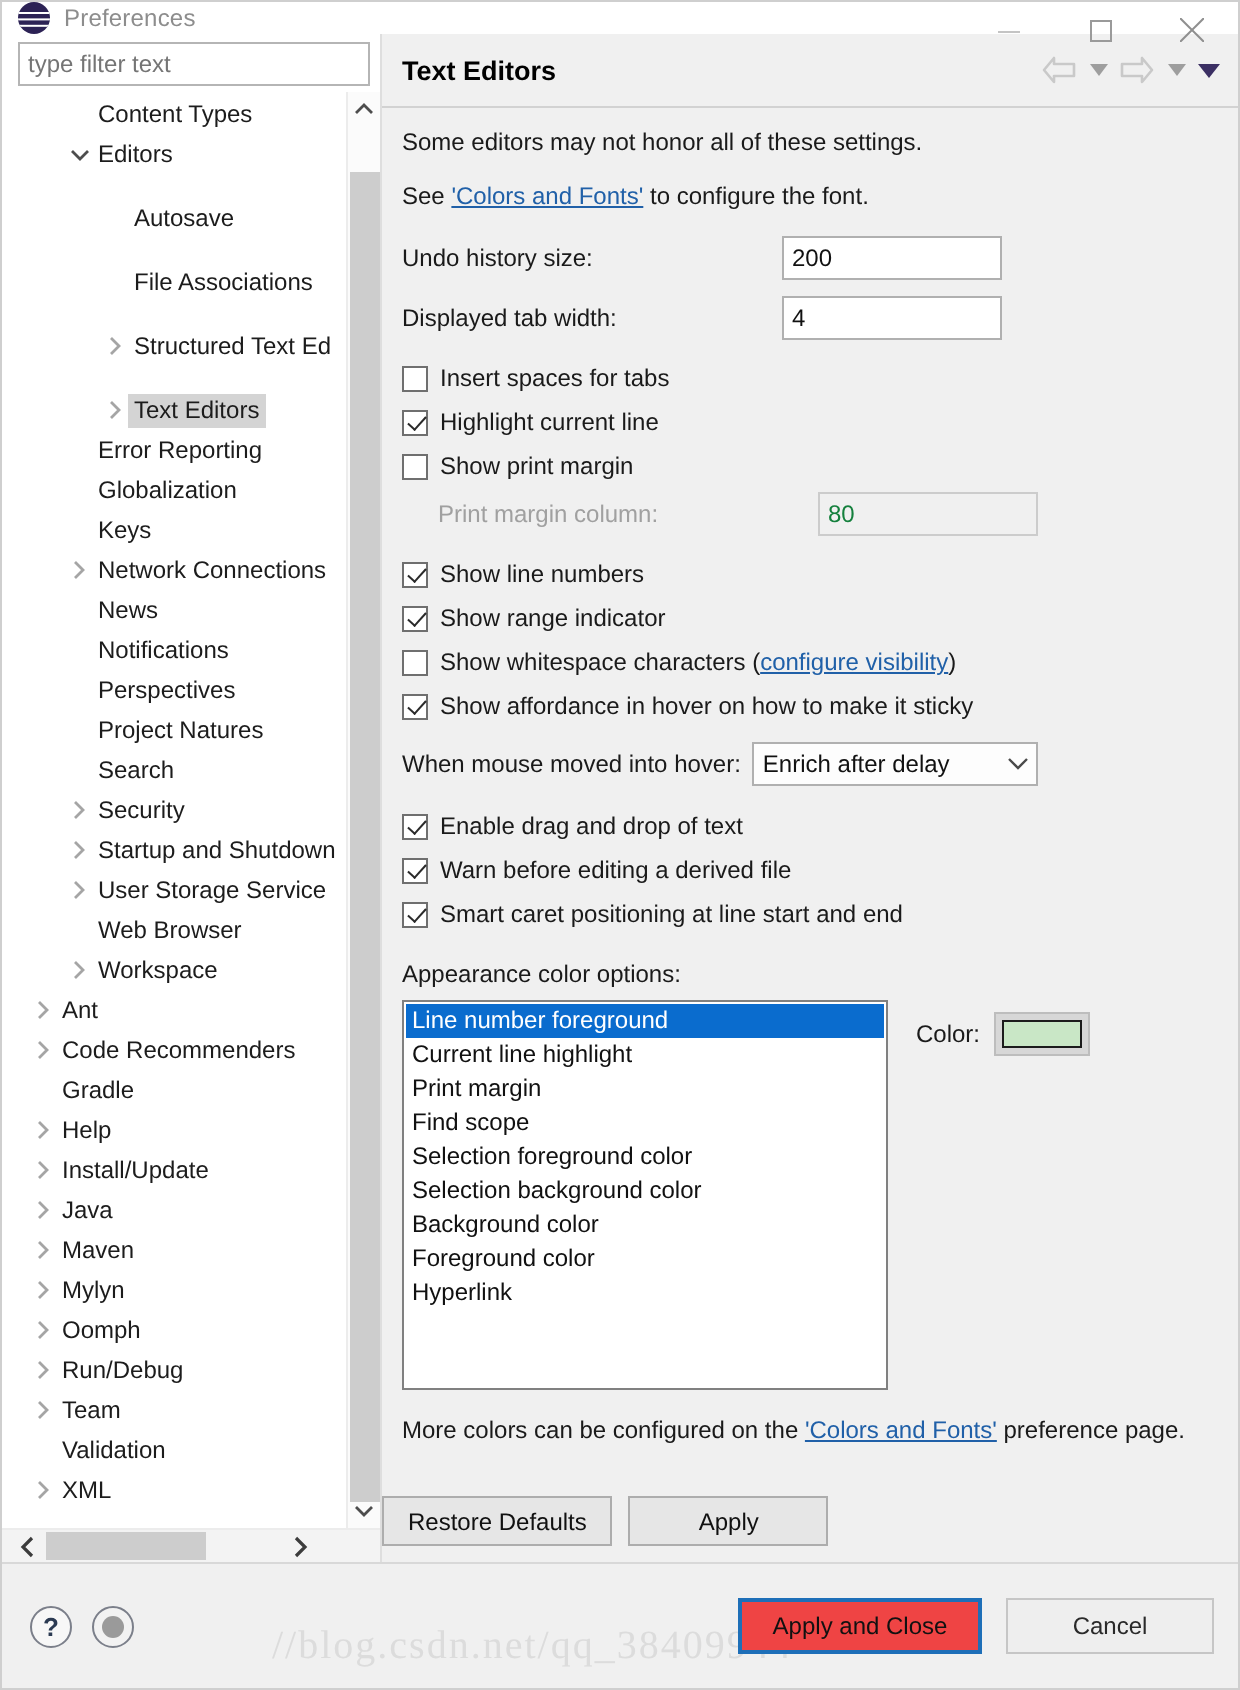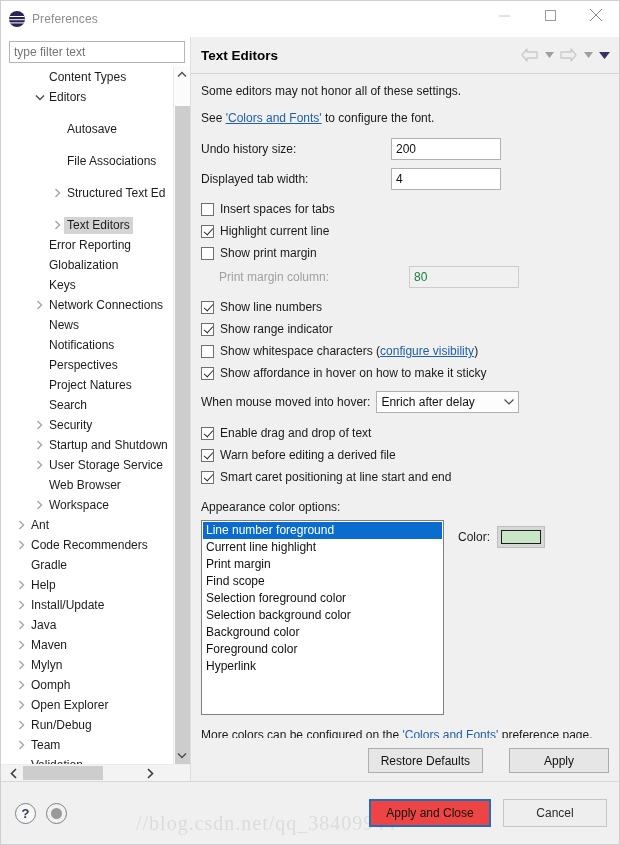--- a/index.html
+++ b/index.html
@@ -20,21 +20,21 @@
     width: 620px; height: 845px;
     background: #f0f0f0;
     border: 1px solid #cfcfcf;
     box-sizing: border-box;
     display: flex;
     flex-direction: column;
   }
 
   
   .titlebar {
-    height: 36px;
+    height: 16px;
     background: #ffffff;
     display: flex;
     align-items: center;
     flex: 0 0 auto;
     position: relative;
   }
   .title-icon {
     width: 16px; height: 16px;
     margin-left: 8px; margin-right: 7px;
     border-radius: 50%;
@@ -372,22 +372,21 @@
     box-sizing: border-box;
   }
   .more-colors {
     margin-top: 12px;
     font-size: 12px;
     line-height: 17px;
     max-width: 400px;
   }
   .page-buttons {
     display: flex;
-    justify-content: flex-end;
-    gap: 26px;
+    gap: 8px;
     padding: 10px 10px 8px 0;
     flex: 0 0 auto;
   }
   .btn {
     min-width: 100px;
     height: 25px;
     border: 1px solid #adadad;
     background: #e6e6e6;
     font-family: "Liberation Sans", sans-serif;
     font-size: 12px;
@@ -676,28 +675,20 @@
                 </svg>
               </span>
               <span class="tree-label">Oomph</span>
             </div>
             <div class="tree-row lvl0">
               <span class="tw">
                 <svg width="7" height="10" viewBox="0 0 7 10">
                   <polyline points="1.5,1 5.5,5 1.5,9" fill="none" stroke="#a5a5a5" stroke-width="1.4"></polyline>
                 </svg>
               </span>
-              <span class="tree-label">Open Explorer</span>
-            </div>
-            <div class="tree-row lvl0">
-              <span class="tw">
-                <svg width="7" height="10" viewBox="0 0 7 10">
-                  <polyline points="1.5,1 5.5,5 1.5,9" fill="none" stroke="#a5a5a5" stroke-width="1.4"></polyline>
-                </svg>
-              </span>
               <span class="tree-label">Run/Debug</span>
             </div>
             <div class="tree-row lvl0">
               <span class="tw">
                 <svg width="7" height="10" viewBox="0 0 7 10">
                   <polyline points="1.5,1 5.5,5 1.5,9" fill="none" stroke="#a5a5a5" stroke-width="1.4"></polyline>
                 </svg>
               </span>
               <span class="tree-label">Team</span>
             </div>

